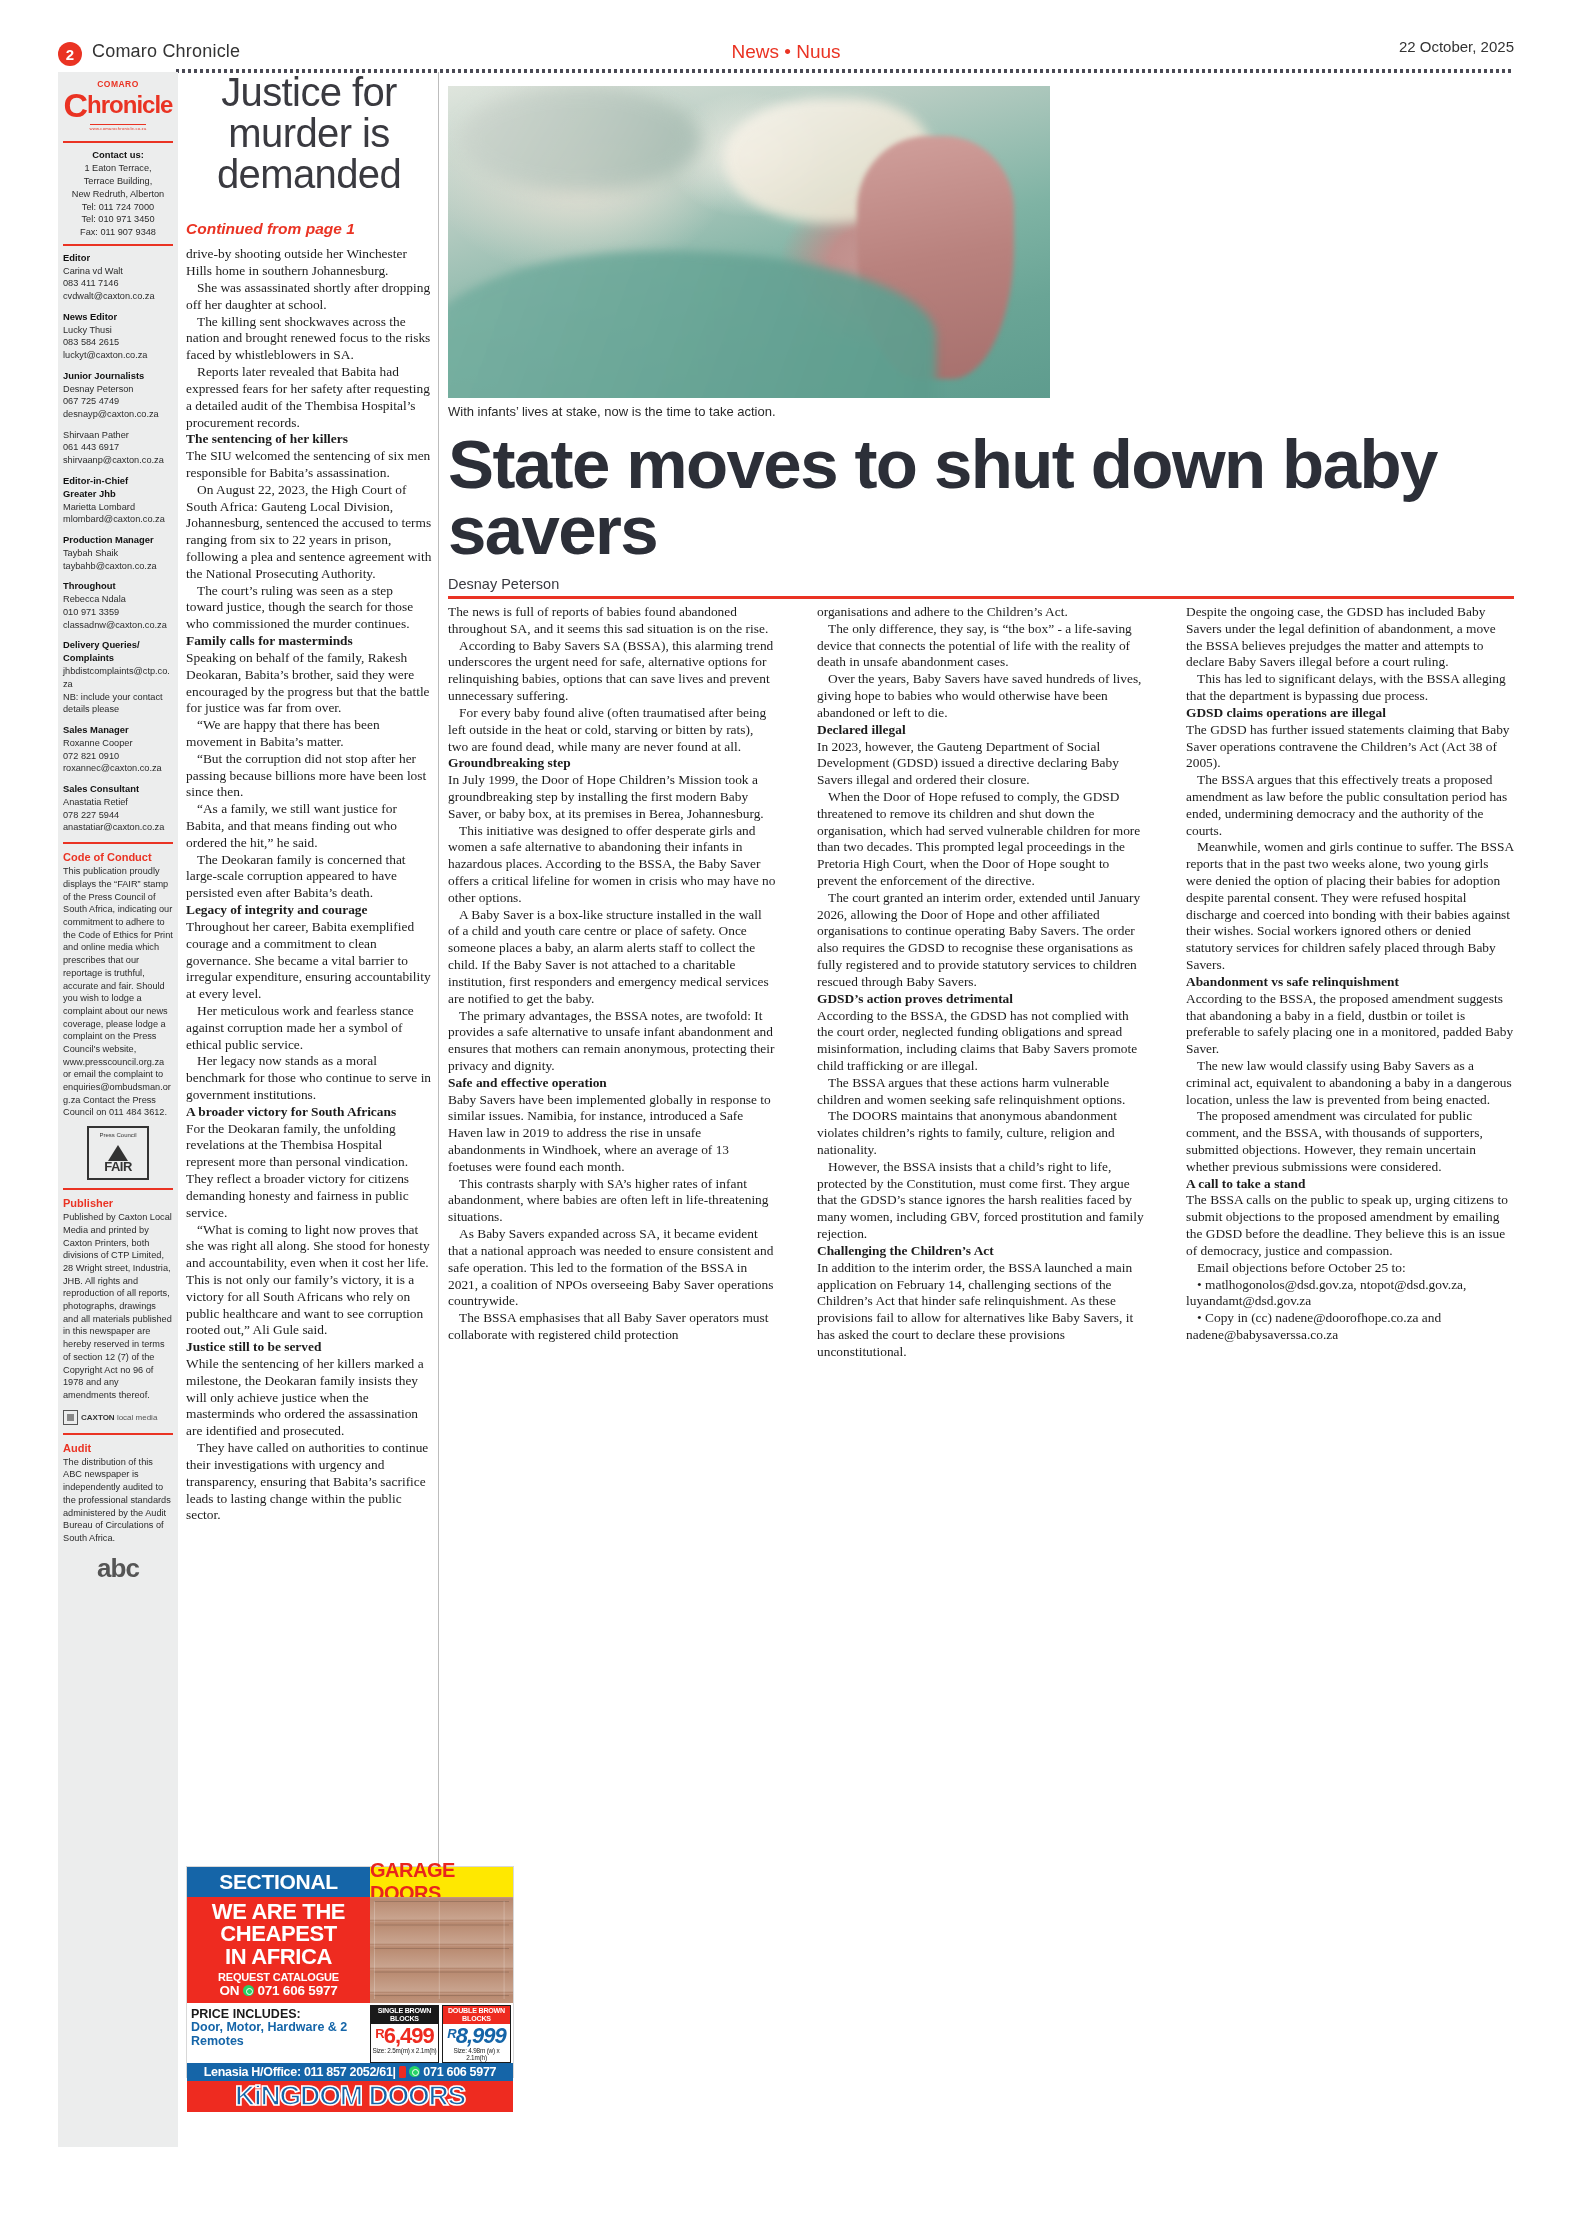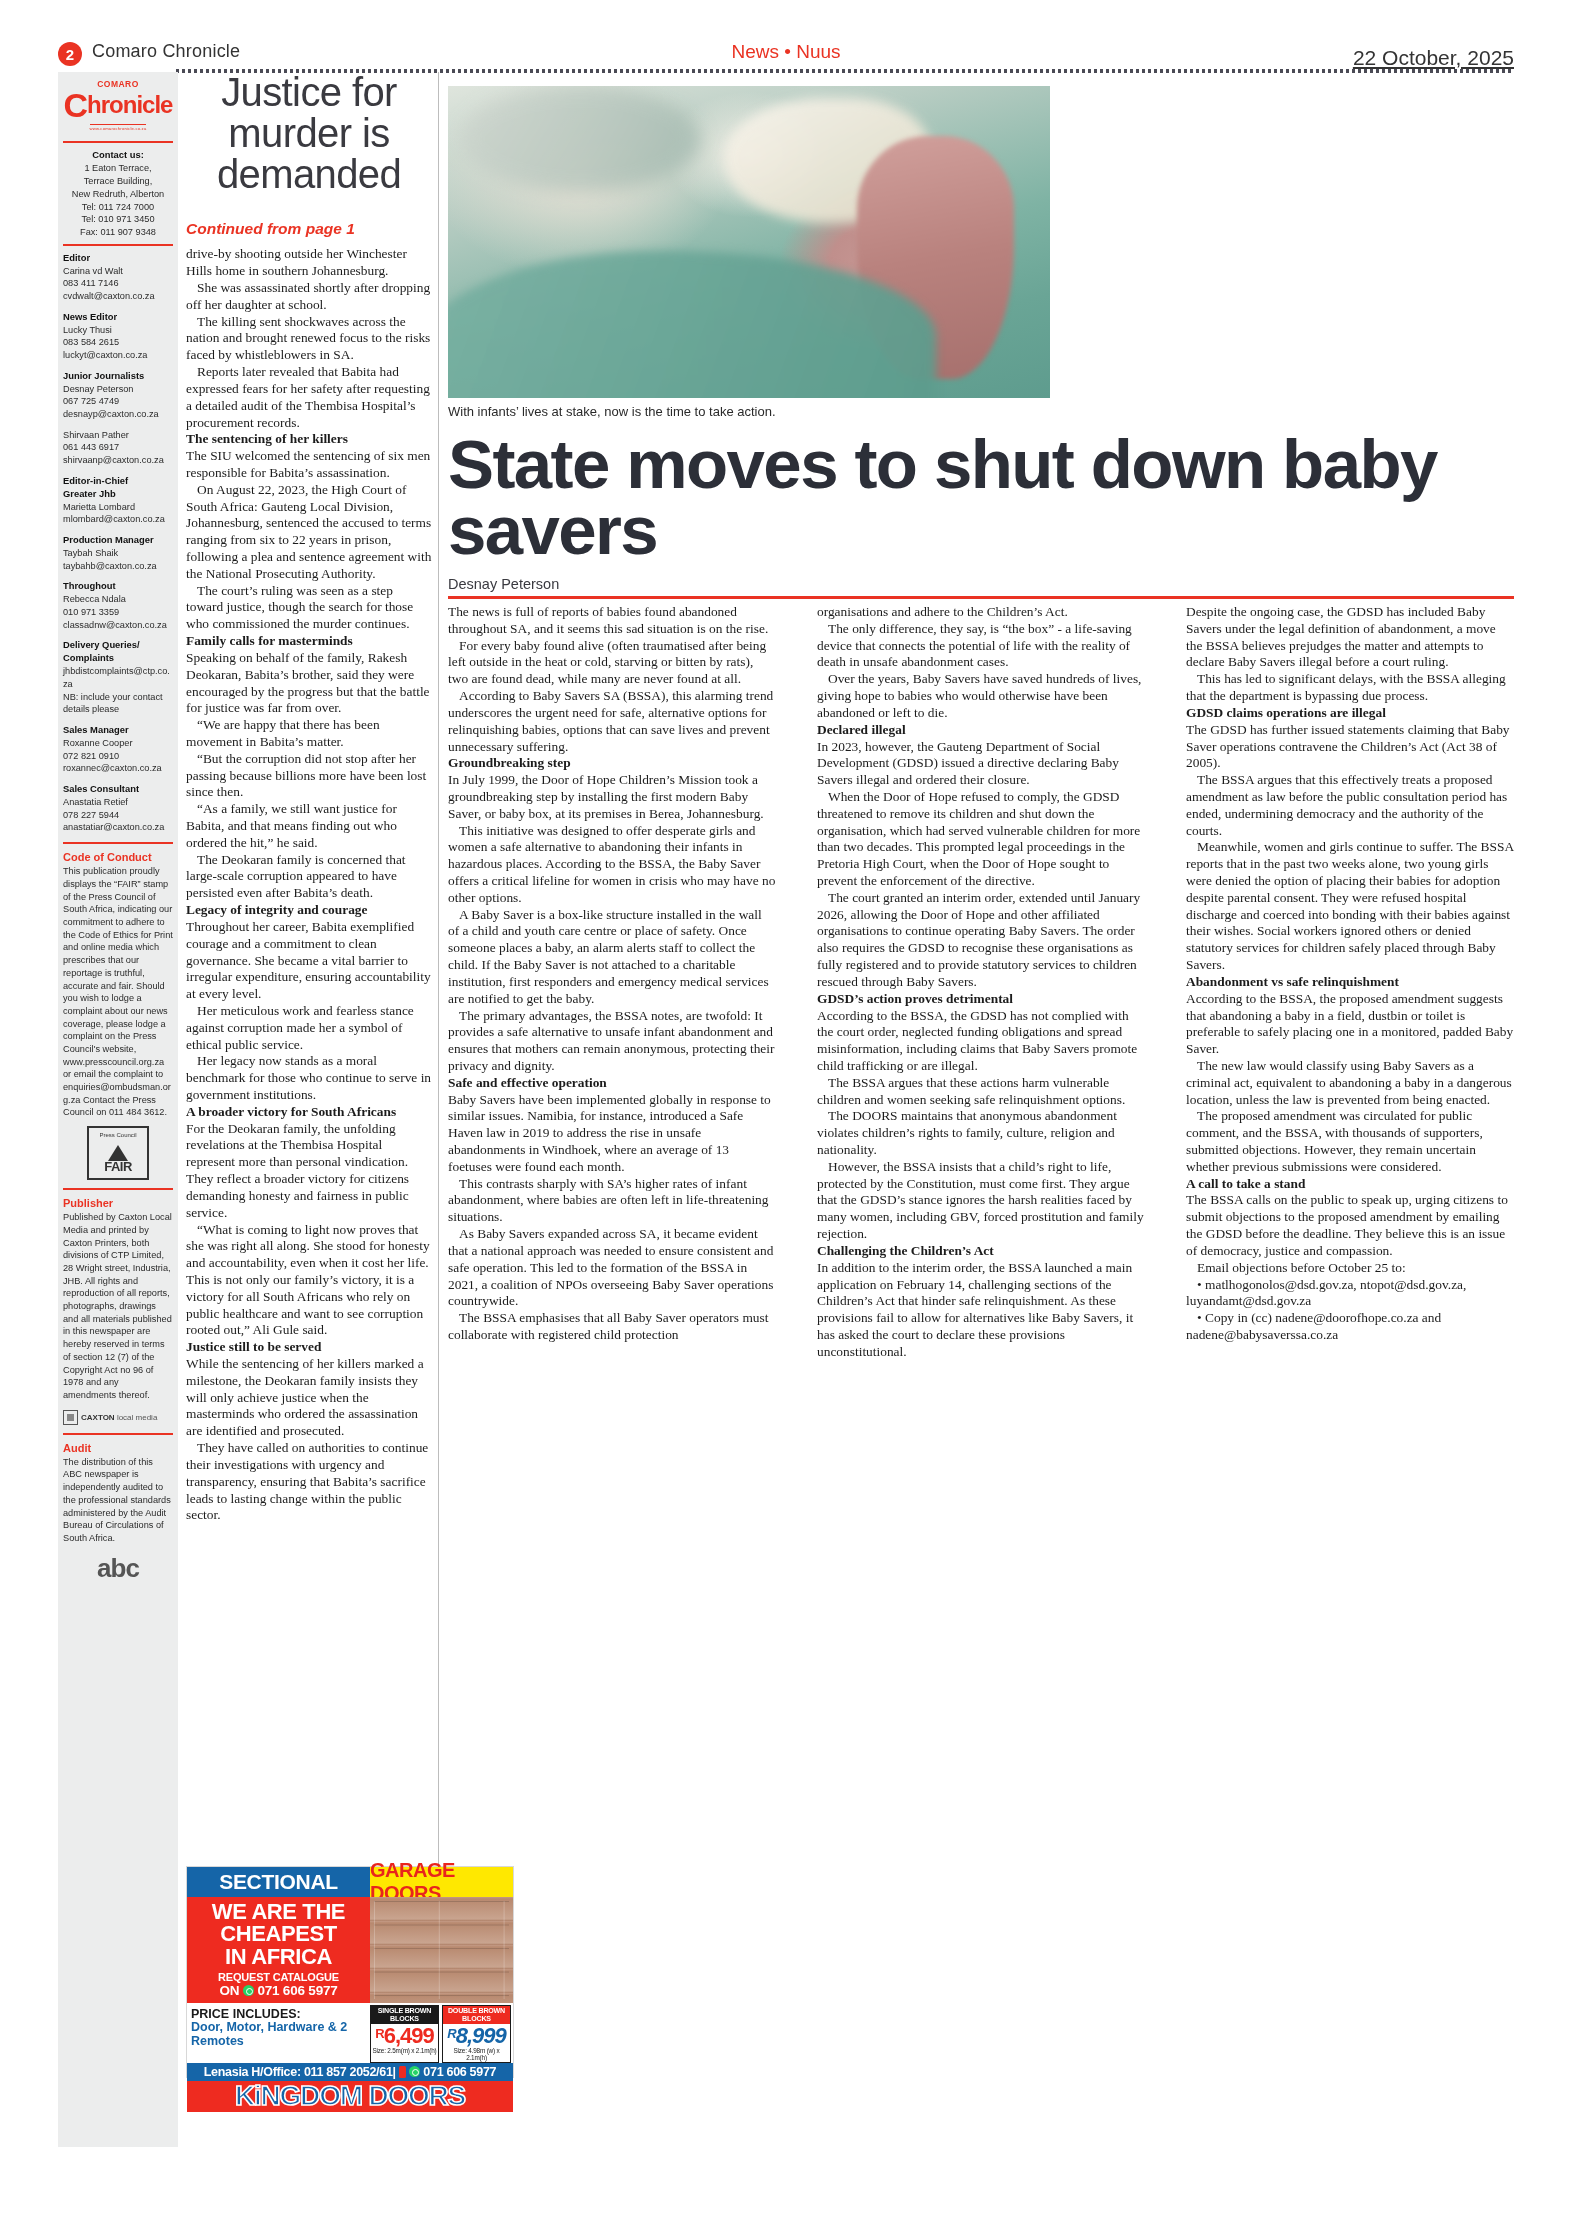--- a/index.html
+++ b/index.html
@@ -24,22 +24,22 @@
   }
   .folio-title {
     position: absolute; left: 92px; top: 3px;
     font-size: 18px; color: #333; letter-spacing: .2px;
   }
   .folio-section {
     position: absolute; left: 0; top: 3px; width: 1572px;
     text-align: center; font-size: 19px; color: #ea3323;
   }
   .folio-date {
-    position: absolute; right: 58px; top: 8px;
-    font-size: 21px; color: #333; text-decoration: underline;
+    position: absolute; right: 58px; top: 0;
+    font-size: 15px; color: #333;
   }
   .folio-rule {
     position: absolute; left: 176px; top: 31px; width: 1336px; height: 4px;
     background-image: repeating-linear-gradient(to right, #4a4a55 0 3px, transparent 3px 6px);
   }
 
   
   .sidebar {
     position: absolute; left: 58px; top: 72px;
     width: 120px; height: 2075px;
@@ -424,22 +424,22 @@
 
   <h1 class="big-headline">State moves to shut down baby savers</h1>
   <div class="byline-wrap">
     <div class="byline">Desnay Peterson</div>
     <div class="byline-rule"></div>
   </div>
 
   <div class="story-cols">
     <div class="story-col serif-body" id="mcol1">
         <p>The news is full of reports of babies found abandoned throughout SA, and it seems this sad situation is on the rise.</p>
+        <p class="ind">According to Baby Savers SA (BSSA), this alarming trend underscores the urgent need for safe, alternative options for relinquishing babies, options that can save lives and prevent unnecessary suffering.</p>
         <p class="ind">For every baby found alive (often traumatised after being left outside in the heat or cold, starving or bitten by rats), two are found dead, while many are never found at all.</p>
-        <p class="ind">According to Baby Savers SA (BSSA), this alarming trend underscores the urgent need for safe, alternative options for relinquishing babies, options that can save lives and prevent unnecessary suffering.</p>
         <h4>Groundbreaking step</h4>
         <p>In July 1999, the Door of Hope Children’s Mission took a groundbreaking step by installing the first modern Baby Saver, or baby box, at its premises in Berea, Johannesburg.</p>
         <p class="ind">This initiative was designed to offer desperate girls and women a safe alternative to abandoning their infants in hazardous places. According to the BSSA, the Baby Saver offers a critical lifeline for women in crisis who may have no other options.</p>
         <p class="ind">A Baby Saver is a box-like structure installed in the wall of a child and youth care centre or place of safety. Once someone places a baby, an alarm alerts staff to collect the child. If the Baby Saver is not attached to a charitable institution, first responders and emergency medical services are notified to get the baby.</p>
         <p class="ind">The primary advantages, the BSSA notes, are twofold: It provides a safe alternative to unsafe infant abandonment and ensures that mothers can remain anonymous, protecting their privacy and dignity.</p>
         <h4>Safe and effective operation</h4>
         <p>Baby Savers have been implemented globally in response to similar issues. Namibia, for instance, introduced a Safe Haven law in 2019 to address the rise in unsafe abandonments in Windhoek, where an average of 13 foetuses were found each month.</p>
         <p class="ind">This contrasts sharply with SA’s higher rates of infant abandonment, where babies are often left in life-threatening situations.</p>
         <p class="ind">As Baby Savers expanded across SA, it became evident that a national approach was needed to ensure consistent and safe operation. This led to the formation of the BSSA in 2021, a coalition of NPOs overseeing Baby Saver operations countrywide.</p>
         <p class="ind">The BSSA emphasises that all Baby Saver operators must collaborate with registered child protection</p>

